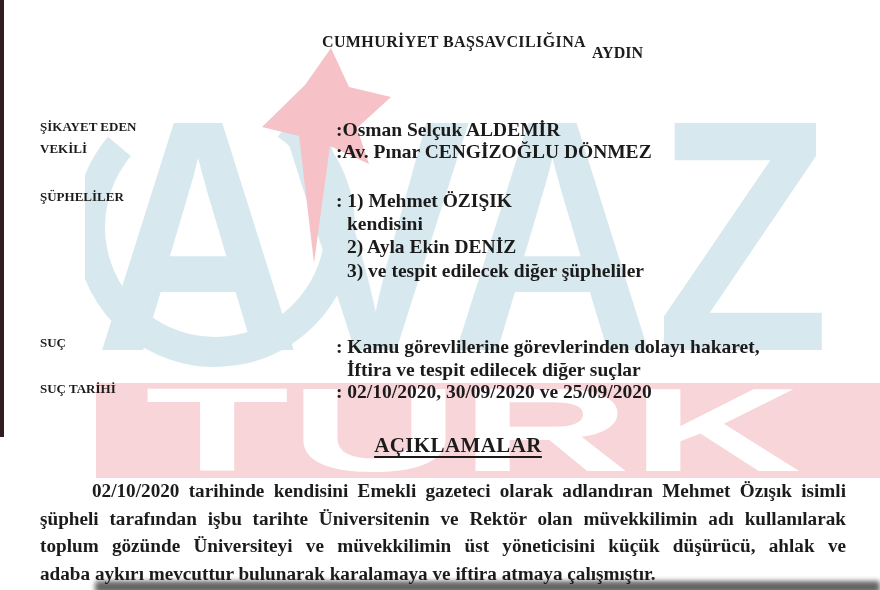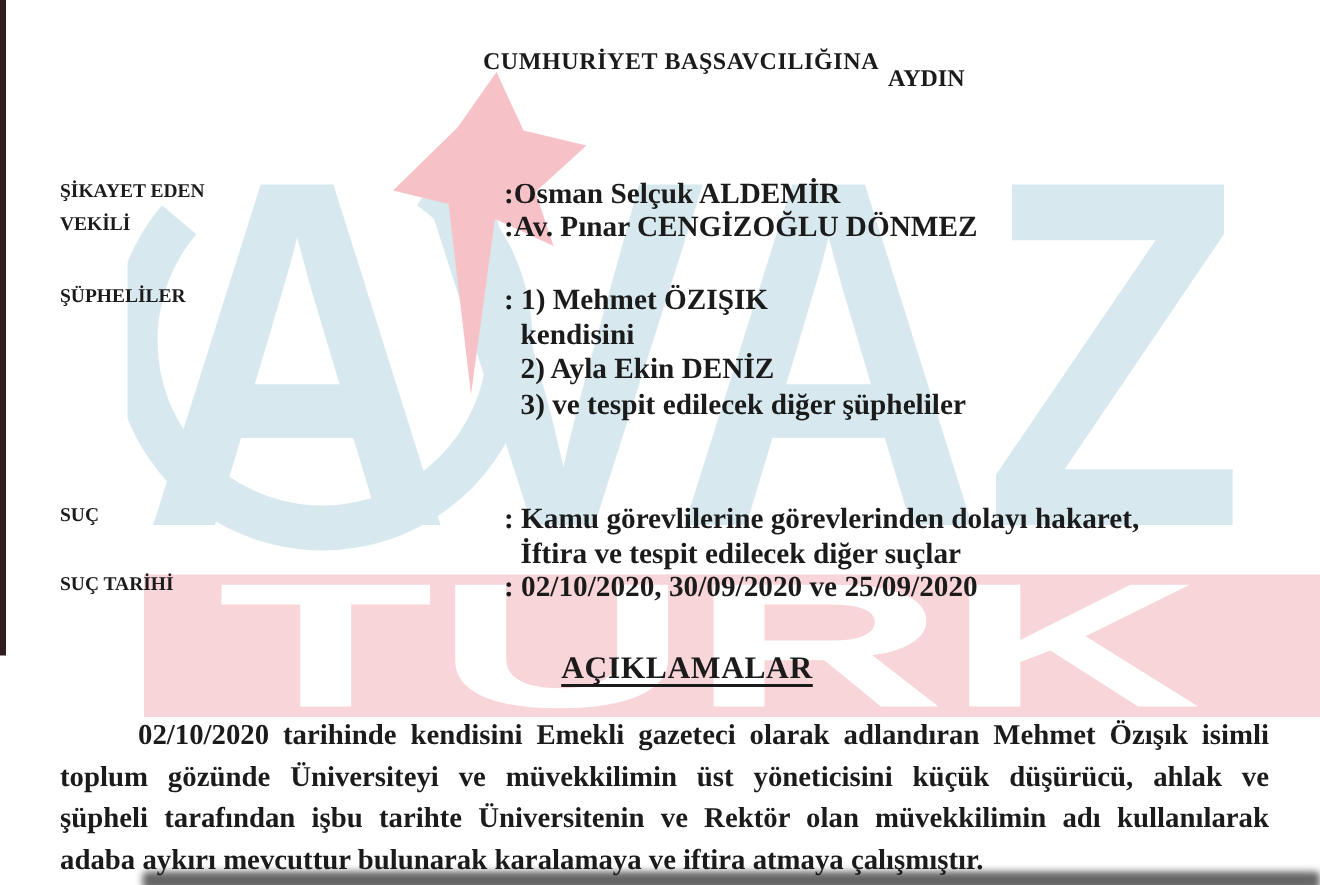--- a/index.html
+++ b/index.html
@@ -90,19 +90,19 @@
 
     <div class="lbl y-crimedate">SUÇ TARİHİ</div>
     <div class="val y-crimedate">: 02/10/2020, 30/09/2020 ve 25/09/2020</div>
 
     <div class="t-heading">
       <span>AÇIKLAMALAR</span>
     </div>
 
     <div class="para">
       <span class="ln first">02/10/2020 tarihinde kendisini Emekli gazeteci olarak adlandıran Mehmet Özışık isimli</span>
+      <span class="ln">şüpheli tarafından işbu tarihte Üniversitenin ve Rektör olan müvekkilimin  adı kullanılarak</span>
       <span class="ln">toplum gözünde Üniversiteyi ve müvekkilimin üst yöneticisini küçük düşürücü, ahlak ve</span>
-      <span class="ln">şüpheli tarafından işbu tarihte Üniversitenin ve Rektör olan müvekkilimin  adı kullanılarak</span>
       <span class="ln last">adaba aykırı mevcuttur bulunarak karalamaya ve iftira atmaya çalışmıştır.</span>
     </div>
 
   </div>
 </div>
 
 </body></html>

